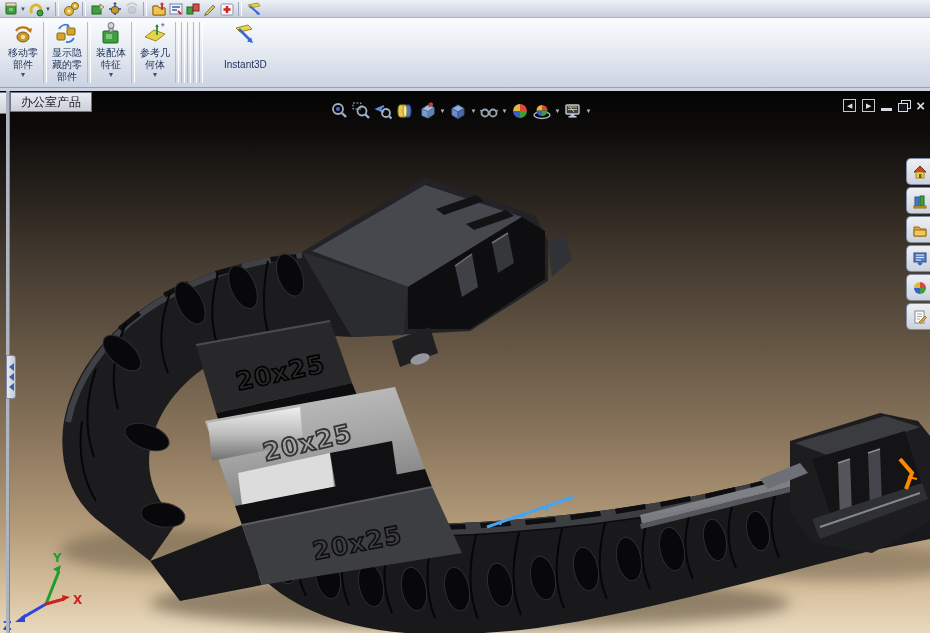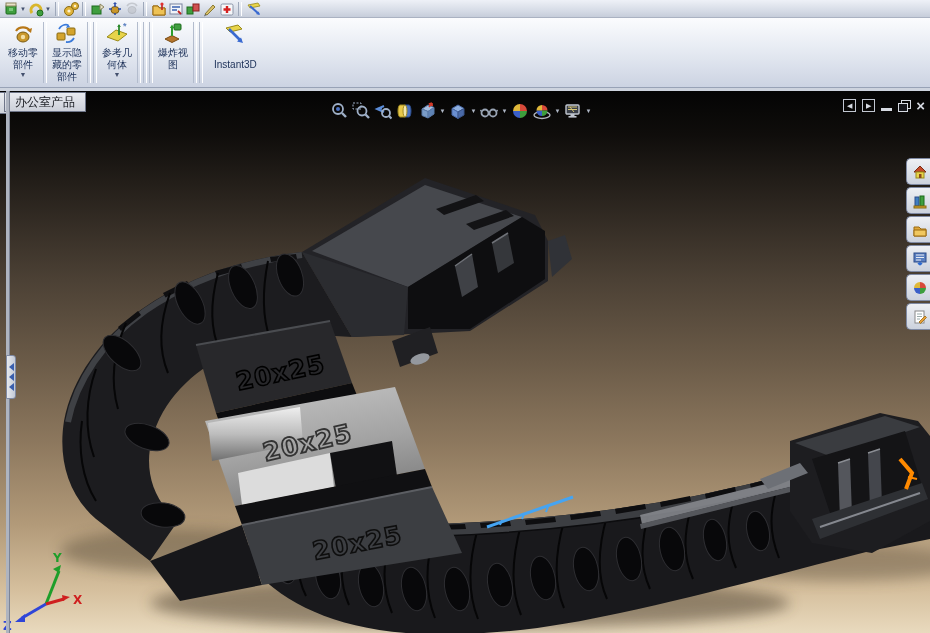--- a/index.html
+++ b/index.html
@@ -27,21 +27,21 @@
   .rb-dd{font-size:7px;color:#44516e;line-height:8px;}
   .rb-sep{width:2px;margin:4px 1px;border-left:1px solid #b3bccd;border-right:1px solid #ffffff;}
 
   
   .viewport{position:absolute;left:0;top:91px;width:930px;height:542px;background:#000;}
   .scene{position:absolute;left:0;top:0;}
 
   
   .cm-tab-stub{position:absolute;left:0;top:1px;width:7px;height:20px;
     background:linear-gradient(#eceef2,#cfd3db);border:1px solid #6f7689;border-left:none;}
-  .cm-tab{position:absolute;left:4px;top:1px;height:20px;padding:0 10px;
+  .cm-tab{position:absolute;left:10px;top:1px;height:20px;padding:0 10px;
     background:linear-gradient(#e9ebf0,#ccd0d9);border:1px solid #6f7689;
     font-size:12px;color:#14161c;display:flex;align-items:center;box-sizing:border-box;}
 
   
   .hud{position:absolute;left:328px;top:8px;height:24px;display:flex;align-items:center;}
   .hud-ico{width:22px;height:22px;display:flex;align-items:center;justify-content:center;}
   .hud-dd{font-size:6px;color:#aeb6c4;width:9px;text-align:center;}
 
   
   .winctl{position:absolute;right:5px;top:8px;display:flex;align-items:center;gap:6px;}
@@ -187,20 +187,33 @@
             <path d="M20,17 A8,8 0 0 1 12,21" fill="none" stroke="#3a7ad9" stroke-width="1.8"></path>
             <path d="M14,3 l2,3 -4,1 z" fill="#3a7ad9"></path>
           </svg>
         </span>
       <span class="rb-label">显示隐</span>
       <span class="rb-label">藏的零</span>
       <span class="rb-label">部件</span>
     </div>
     <div class="rb-sep"></div>
 
+    <div class="rb-btn">
+      <span class="rb-ico">
+          <svg width="26" height="26">
+            <rect x="5" y="10" width="15" height="12" rx="1" fill="#3f9e3f" stroke="#1d6b1d"></rect>
+            <rect x="11" y="3" width="4" height="8" fill="#b8bcc4" stroke="#6e7280"></rect>
+            <circle cx="13" cy="4.5" r="3" fill="#d0d4dc" stroke="#6e7280"></circle>
+            <rect x="8" y="13" width="6" height="5" fill="#7cc87c"></rect>
+          </svg>
+        </span>
+      <span class="rb-label">装配体</span>
+      <span class="rb-label">特征</span>
+      <span class="rb-dd">▼</span>
+    </div>
     <div class="rb-sep"></div>
 
     <div class="rb-btn">
       <span class="rb-ico">
           <svg width="26" height="26">
             <path d="M3,16 L12,9 L23,13 L14,20 Z" fill="#e8d44a" stroke="#9a8a1a"></path>
             <line x1="15" y1="4" x2="15" y2="14" stroke="#2d8a2d" stroke-width="1.8"></line>
             <path d="M15,3 l1.8,3 h-3.6 z" fill="#2d8a2d"></path>
             <text x="19" y="8" font-size="9" fill="#5a7fc0" font-weight="bold">*</text>
           </svg>
@@ -208,37 +221,25 @@
       <span class="rb-label">参考几</span>
       <span class="rb-label">何体</span>
       <span class="rb-dd">▼</span>
     </div>
     <div class="rb-sep"></div>
 
     <div class="rb-sep"></div>
 
     <div class="rb-sep"></div>
 
-    <div class="rb-btn">
-      <span class="rb-ico">
-          <svg width="26" height="26">
-            <path d="M5,18 l7,-3.5 7,3.5 -7,3.5 z" fill="#b5762e" stroke="#7a4a10"></path>
-            <line x1="12" y1="15" x2="12" y2="6" stroke="#2d9e2d" stroke-width="2"></line>
-            <path d="M12,3.5 l2.2,3.5 h-4.4 z" fill="#2d9e2d"></path>
-            <rect x="14" y="3" width="7" height="6" rx="1" fill="#3f9e3f" stroke="#1d6b1d"></rect>
-          </svg>
-        </span>
-      <span class="rb-label">爆炸视</span>
-      <span class="rb-label">图</span>
-    </div>
-    <div class="rb-sep"></div>
-
-    <div class="rb-sep"></div>
-
-    <div class="rb-btn" style="padding-left:10px;padding-right:10px;">
+    <div class="rb-sep"></div>
+
+    <div class="rb-sep"></div>
+
+    <div class="rb-btn" style="padding-left:20px;padding-right:10px;">
       <span class="rb-ico">
           <svg width="26" height="26">
             <path d="M4,7 L16,4 l4,4 -12,3 z" fill="#e8d44a" stroke="#9a8a1a"></path>
             <path d="M7,8 L19,20" stroke="#3a6ad0" stroke-width="2.6"></path>
             <path d="M21,22 l-6,-1.5 4,-4 z" fill="#3a6ad0"></path>
           </svg>
         </span>
       <span class="rb-label" style="margin-top:12px;">Instant3D</span>
     </div>
   </div>

